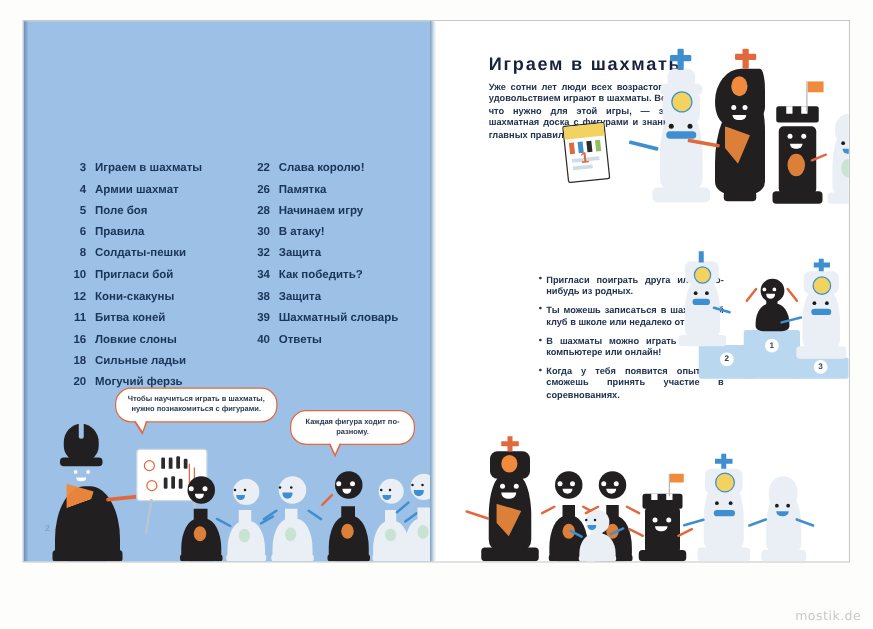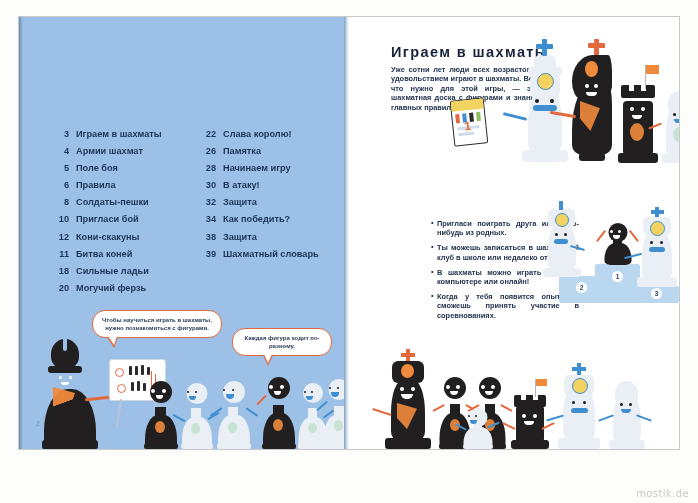--- a/index.html
+++ b/index.html
@@ -137,20 +137,24 @@
             </div>
           <div class="toc-row">
               <span class="toc-num">12</span>
               <span class="toc-lbl">Кони-скакуны</span>
             </div>
           <div class="toc-row">
               <span class="toc-num">11</span>
               <span class="toc-lbl">Битва коней</span>
             </div>
           <div class="toc-row">
+              <span class="toc-num">16</span>
+              <span class="toc-lbl">Ловкие слоны</span>
+            </div>
+          <div class="toc-row">
               <span class="toc-num">18</span>
               <span class="toc-lbl">Сильные ладьи</span>
             </div>
           <div class="toc-row">
               <span class="toc-num">20</span>
               <span class="toc-lbl">Могучий ферзь</span>
             </div>
         </div>
         <div class="toc-col">
           <div class="toc-row">
@@ -177,20 +181,24 @@
               <span class="toc-num">34</span>
               <span class="toc-lbl">Как победить?</span>
             </div>
           <div class="toc-row">
               <span class="toc-num">38</span>
               <span class="toc-lbl">Защита</span>
             </div>
           <div class="toc-row">
               <span class="toc-num">39</span>
               <span class="toc-lbl">Шахматный словарь</span>
+            </div>
+          <div class="toc-row">
+              <span class="toc-num">40</span>
+              <span class="toc-lbl">Ответы</span>
             </div>
         </div>
       </div>
 
       <div class="piece" style="left:20px;top:322px;width:62px;height:110px;">
         <div class="pc-body blk" style="width:52px;height:60px;border-radius:46% 46% 24% 24%/70% 70% 16% 16%;"></div>
         <div class="pc-base blk" style="width:56px;height:9px;bottom:0;"></div>
         <div style="position:absolute;left:12px;top:0;width:28px;height:30px;border-radius:50% 50% 42% 42%;background:#211f20;"></div>
         <div style="position:absolute;left:24px;top:-2px;width:4px;height:14px;background:#9cc0e6;border-radius:2px;"></div>
         <div style="position:absolute;left:9px;top:27px;width:34px;height:7px;border-radius:3px;background:#211f20;"></div>

